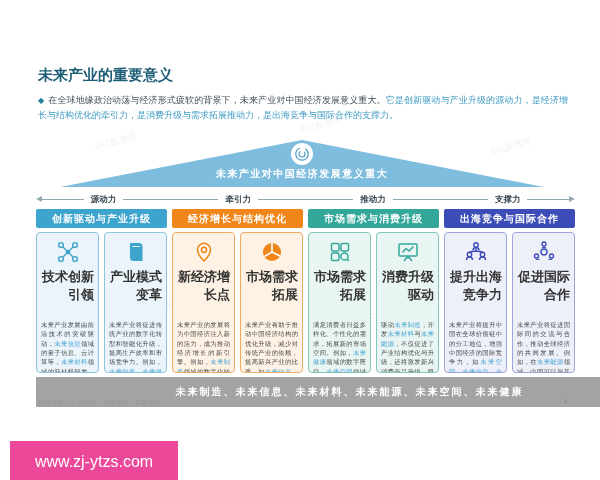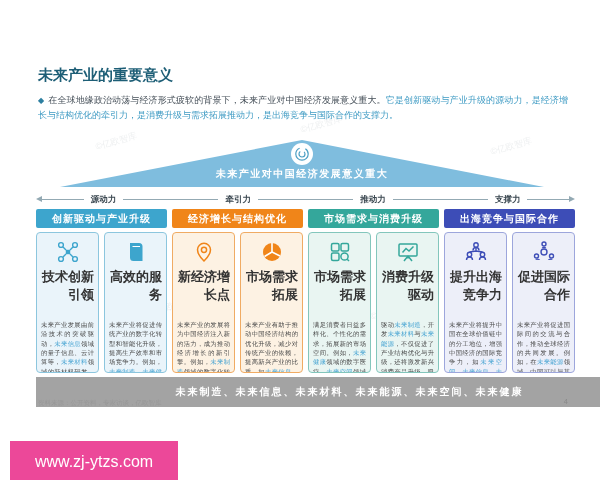--- a/index.html
+++ b/index.html
@@ -140,21 +140,21 @@
         <div class="card-title">技术创新引领</div>
         <div class="card-body"><span>未来产业发展由前沿技术的突破驱动，</span><span class="hl">未来信息</span><span>领域的量子信息、云计算等，</span><span class="hl">未来材料</span><span>领域的新材料研发，以及</span><span class="hl">未来能源</span><span>领域的氢能与储能技术等，这些技术创新将为中国经济带来源动力。</span></div>
       </div>
       <div class="card c1">
         <div class="card-icon">
           <svg width="24" height="24" viewBox="0 0 24 24">
             <path d="M6 3 H15 a3.5 3.5 0 0 1 3.5 3.5 V21 H9.5 A3.5 3.5 0 0 1 6 17.5 Z" fill="currentColor"></path>
             <path d="M8.5 6.5 H16" stroke="#fff" stroke-width="1.2"></path>
           </svg>
         </div>
-        <div class="card-title">高效的服务</div>
+        <div class="card-title">产业模式变革</div>
         <div class="card-body"><span>未来产业将促进传统产业的数字化转型和智能化升级，提高生产效率和市场竞争力。例如，</span><span class="hl">未来制造、未来健康</span><span>等领域的数字化、智能化、绿色化，将推动产业模式变革，降本增效。</span></div>
       </div>
     </div>
 
     <div class="col">
       <div class="card c2">
         <div class="card-icon">
           <svg width="24" height="24" viewBox="0 0 24 24" fill="none" stroke="currentColor" stroke-width="1.5">
             <path d="M12 21 C12 21 5.5 14.6 5.5 9.8 A6.5 6.5 0 1 1 18.5 9.8 C18.5 14.6 12 21 12 21 Z"></path>
             <circle cx="12" cy="9.8" r="2.6"></circle>

